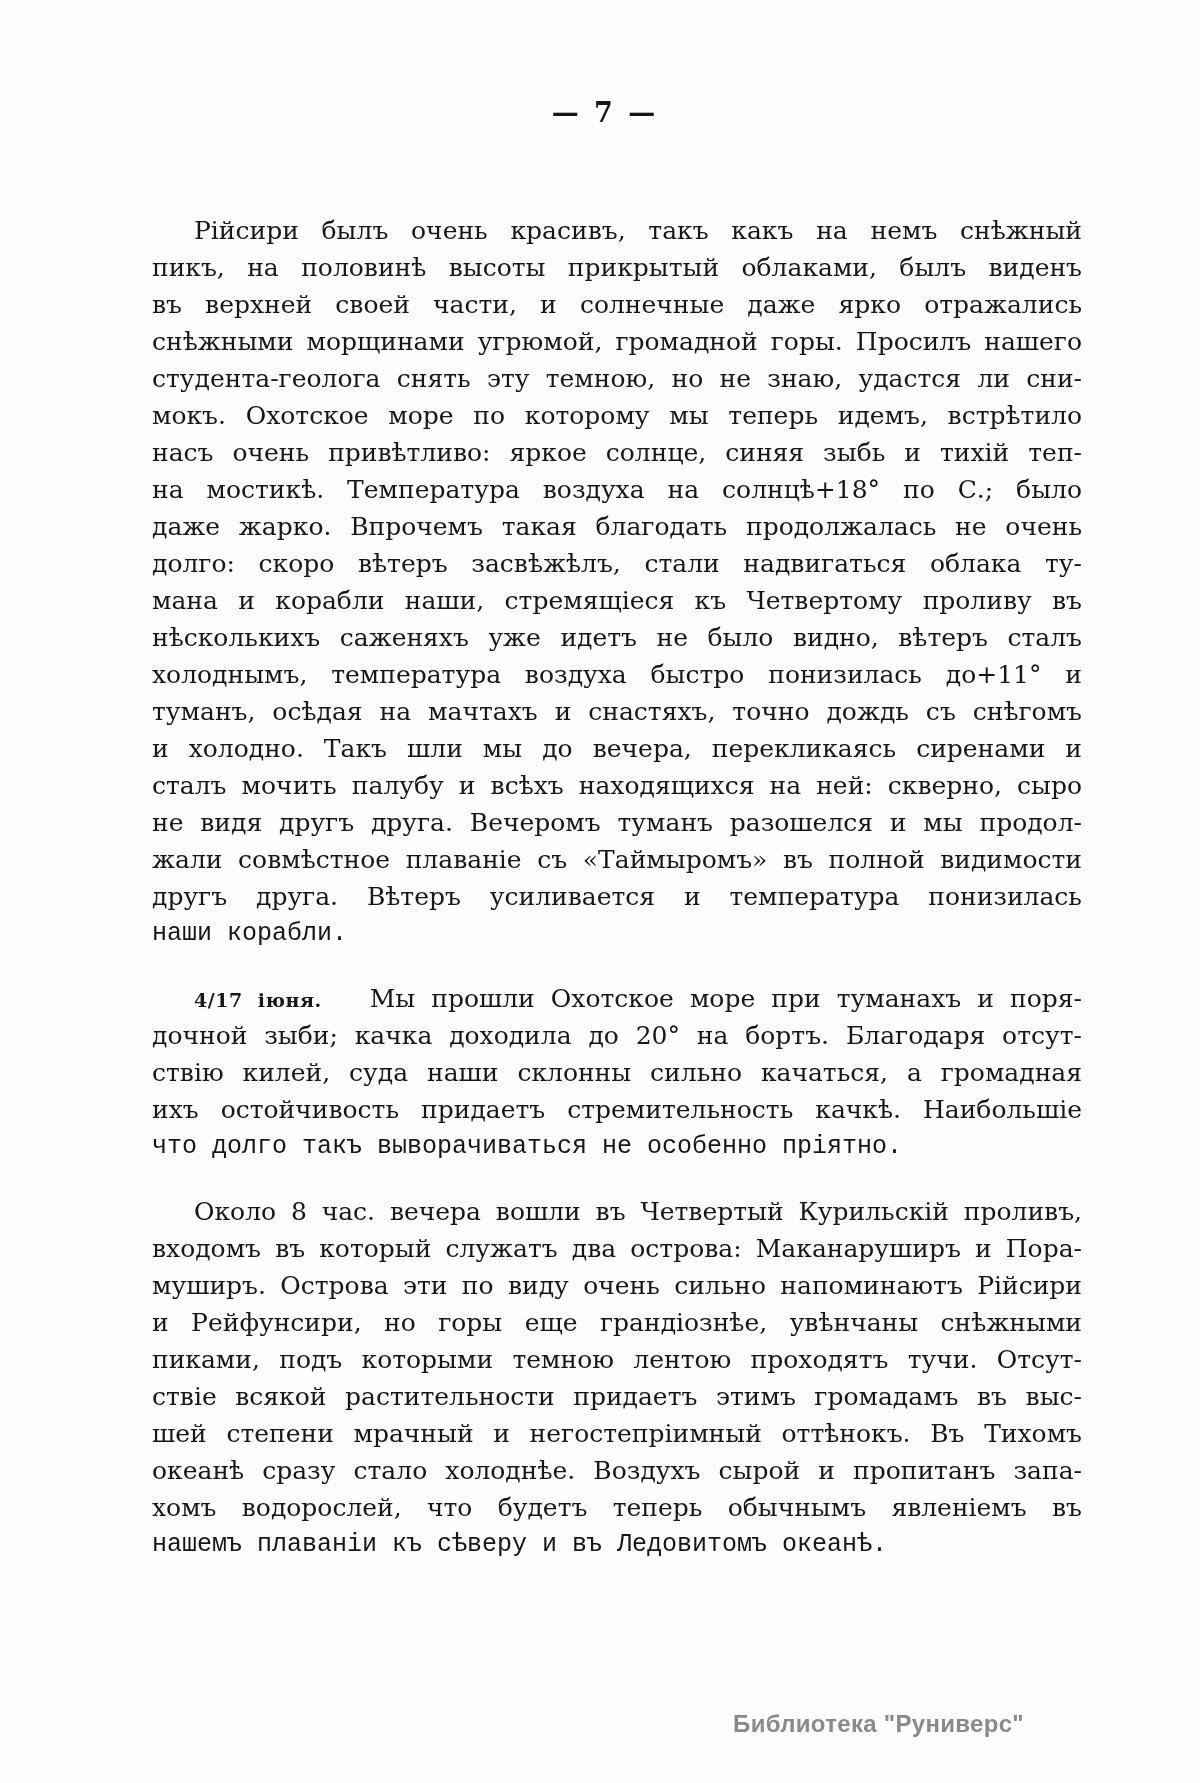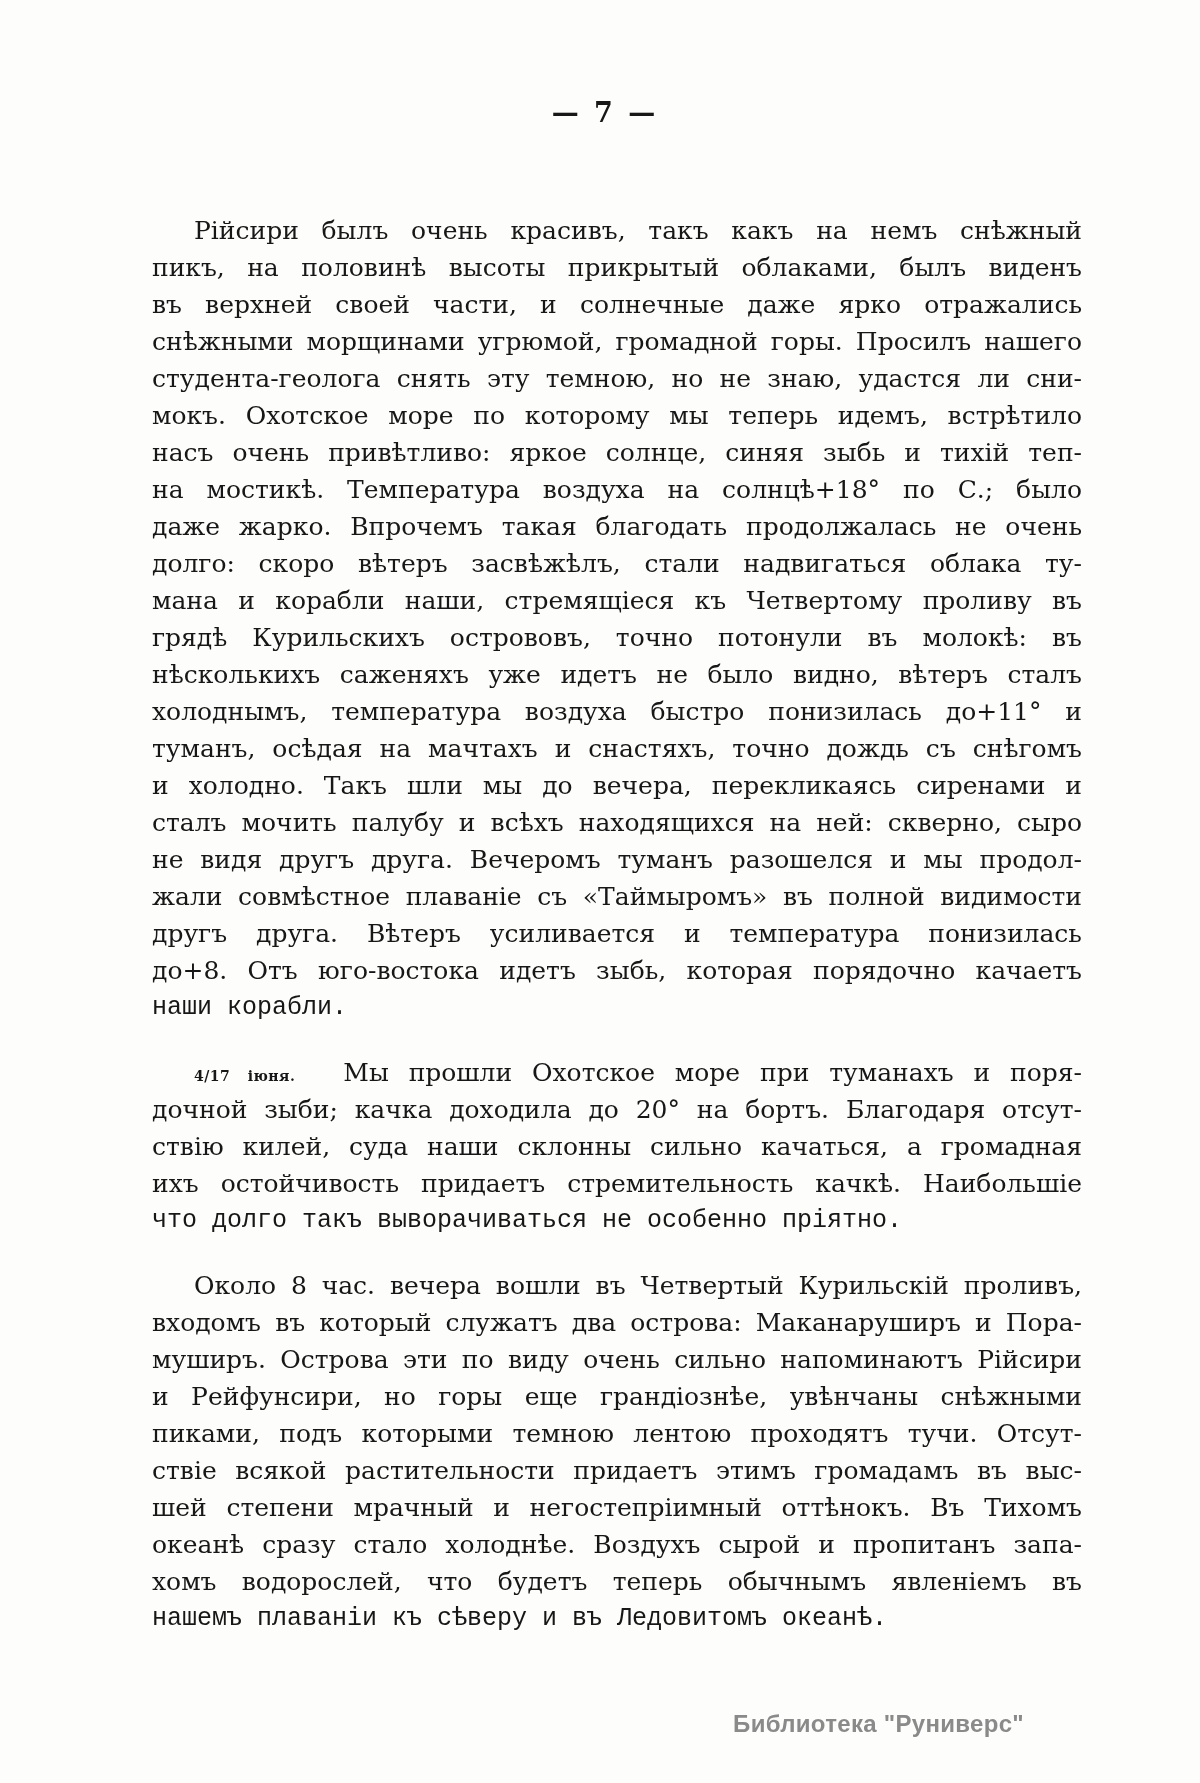--- a/index.html
+++ b/index.html
@@ -38,21 +38,21 @@
     height: 37px;
     text-align: justify;
     text-align-last: justify;
     text-justify: inter-word;
     white-space: normal;
     overflow: visible;
   }
   .line.first-indent { padding-left: 42px; }
   .line.last-line { text-align-last: left; font-family: Liberation Mono, monospace; }
   .margin-note {
-    font-size: 14px;
+    font-size: 19px;
     font-weight: bold;
     letter-spacing: 0.5px;
   }
   .mn-gap { display: inline-block; width: 48px; }
   .watermark {
     position: absolute;
     right: 176px;
     top: 1710px;
     font-family: "Liberation Sans", sans-serif;
     font-size: 24px;
@@ -73,30 +73,28 @@
         <div class="line">пикъ, на половинѣ высоты прикрытый облаками, былъ виденъ</div>
         <div class="line">въ верхней своей части, и солнечные даже ярко отражались</div>
         <div class="line">снѣжными морщинами угрюмой, громадной горы. Просилъ нашего</div>
         <div class="line">студента-геолога снять эту темною, но не знаю, удастся ли сни-</div>
         <div class="line">мокъ. Охотское море по которому мы теперь идемъ, встрѣтило</div>
         <div class="line">насъ очень привѣтливо: яркое солнце, синяя зыбь и тихій теп-</div>
         <div class="line">на мостикѣ. Температура воздуха на солнцѣ+18° по С.; было</div>
         <div class="line">даже жарко. Впрочемъ такая благодать продолжалась не очень</div>
         <div class="line">долго: скоро вѣтеръ засвѣжѣлъ, стали надвигаться облака ту-</div>
         <div class="line">мана и корабли наши, стремящіеся къ Четвертому проливу въ</div>
-        <div class="line">грядѣ Курильскихъ острововъ, точно потонули въ молокѣ: въ</div>
         <div class="line">нѣсколькихъ саженяхъ уже идетъ не было видно, вѣтеръ сталъ</div>
         <div class="line">холоднымъ, температура воздуха быстро понизилась до+11° и</div>
         <div class="line">туманъ, осѣдая на мачтахъ и снастяхъ, точно дождь съ снѣгомъ</div>
         <div class="line">и холодно. Такъ шли мы до вечера, перекликаясь сиренами и</div>
         <div class="line">сталъ мочить палубу и всѣхъ находящихся на ней: скверно, сыро</div>
         <div class="line">не видя другъ друга. Вечеромъ туманъ разошелся и мы продол-</div>
         <div class="line">жали совмѣстное плаваніе съ «Таймыромъ» въ полной видимости</div>
         <div class="line">другъ друга. Вѣтеръ усиливается и температура понизилась</div>
-        <div class="line">до+8. Отъ юго-востока идетъ зыбь, которая порядочно качаетъ</div>
         <div class="line last-line">наши корабли.</div>
       </div>
       <div class="paragraph">
         <div class="line first-indent"><span class="margin-note">4/17 іюня.</span><span class="mn-gap"></span><span>Мы прошли Охотское море при туманахъ и поря-</span></div>
         <div class="line">дочной зыби; качка доходила до 20° на бортъ. Благодаря отсут-</div>
         <div class="line">ствію килей, суда наши склонны сильно качаться, а громадная</div>
         <div class="line">ихъ остойчивость придаетъ стремительность качкѣ. Наибольшіе</div>
         <div class="line last-line">что долго такъ выворачиваться не особенно пріятно.</div>
       </div>
       <div class="paragraph">

